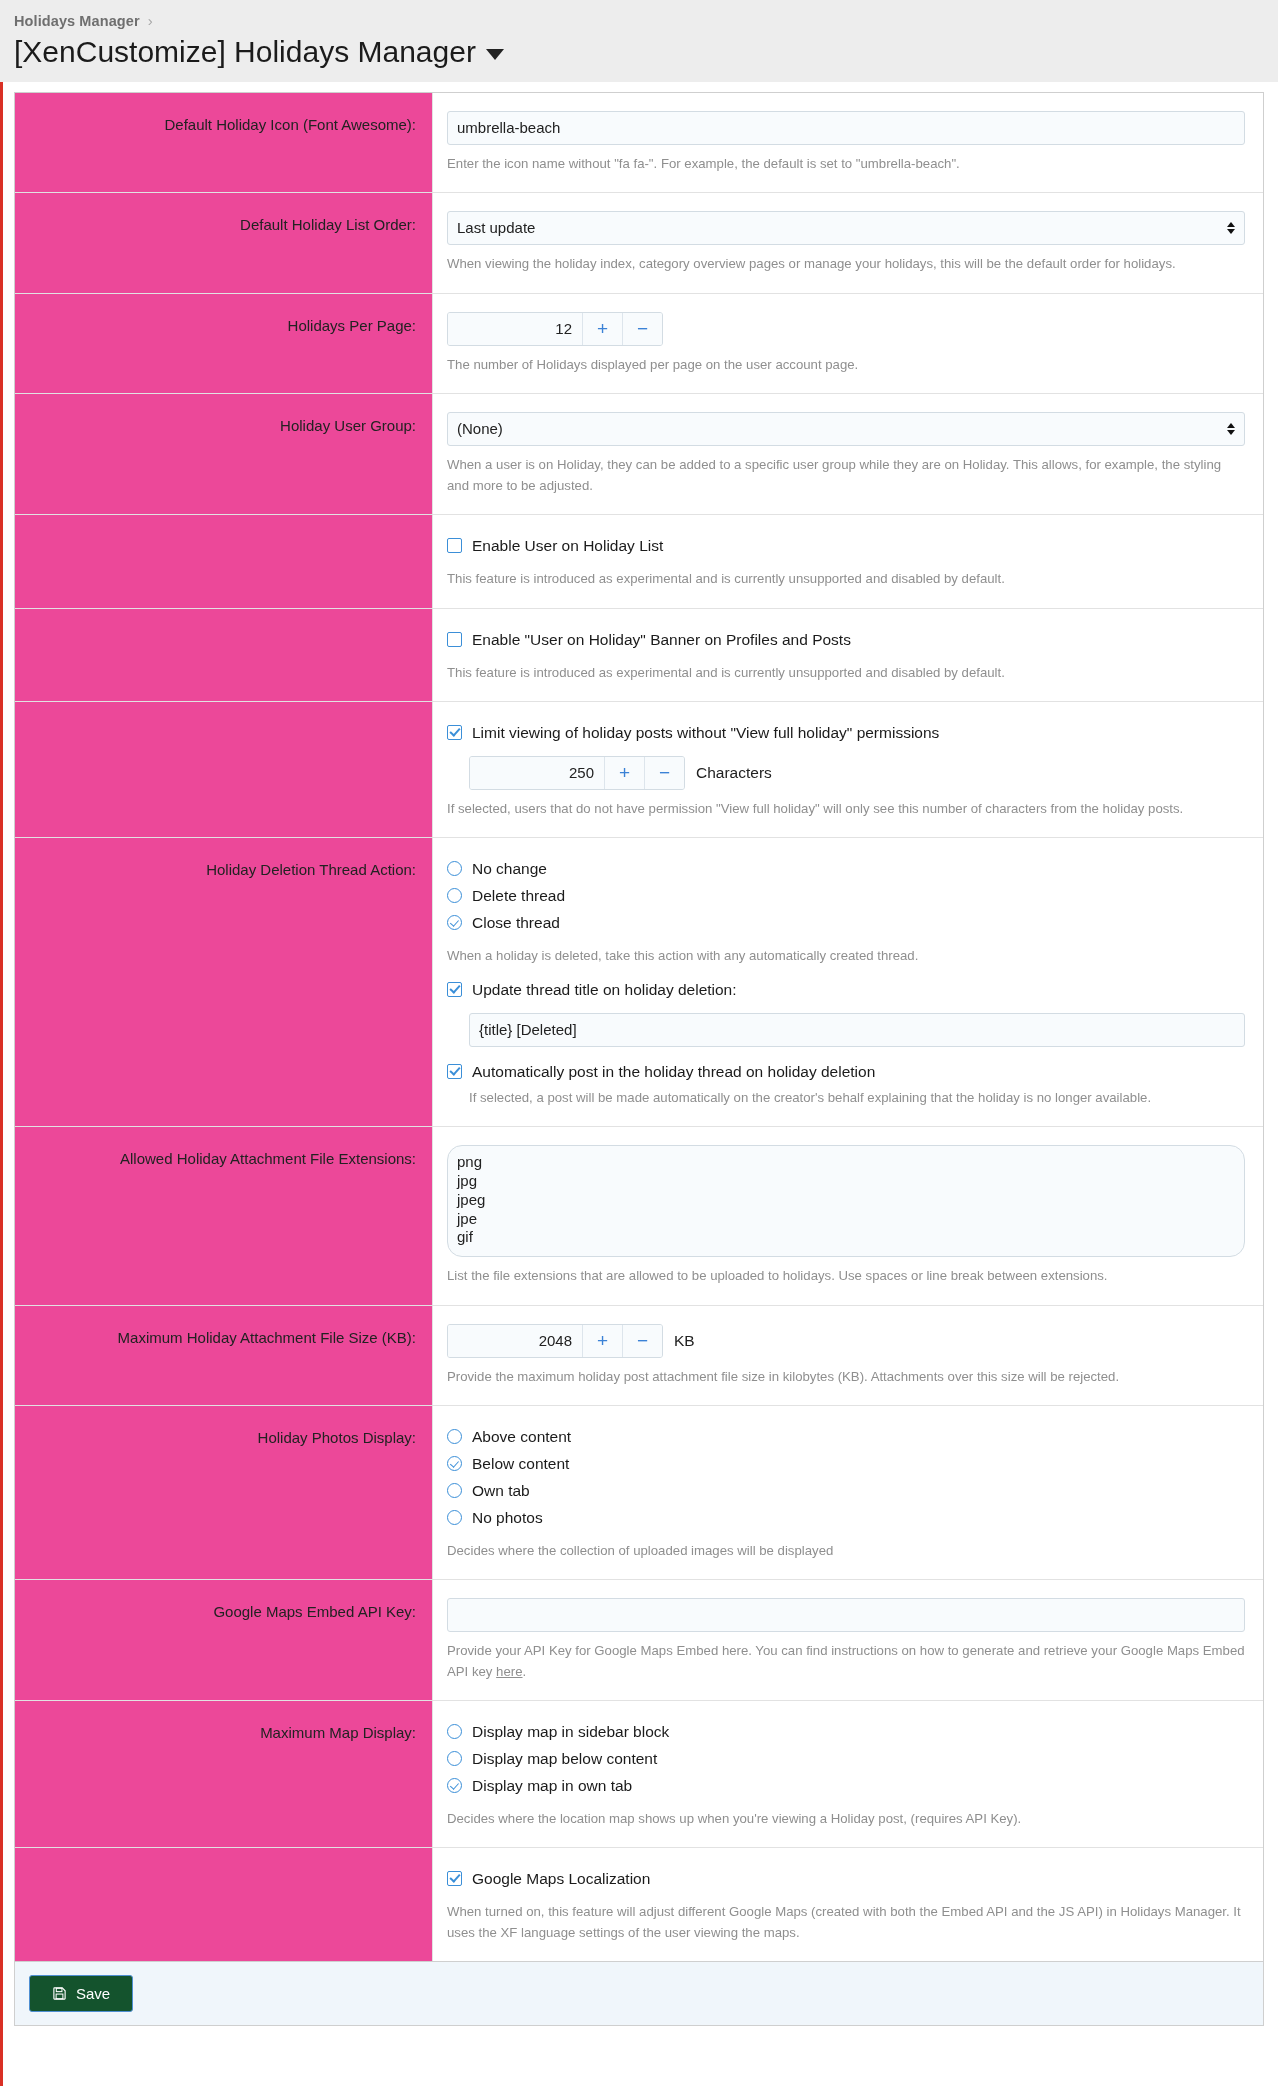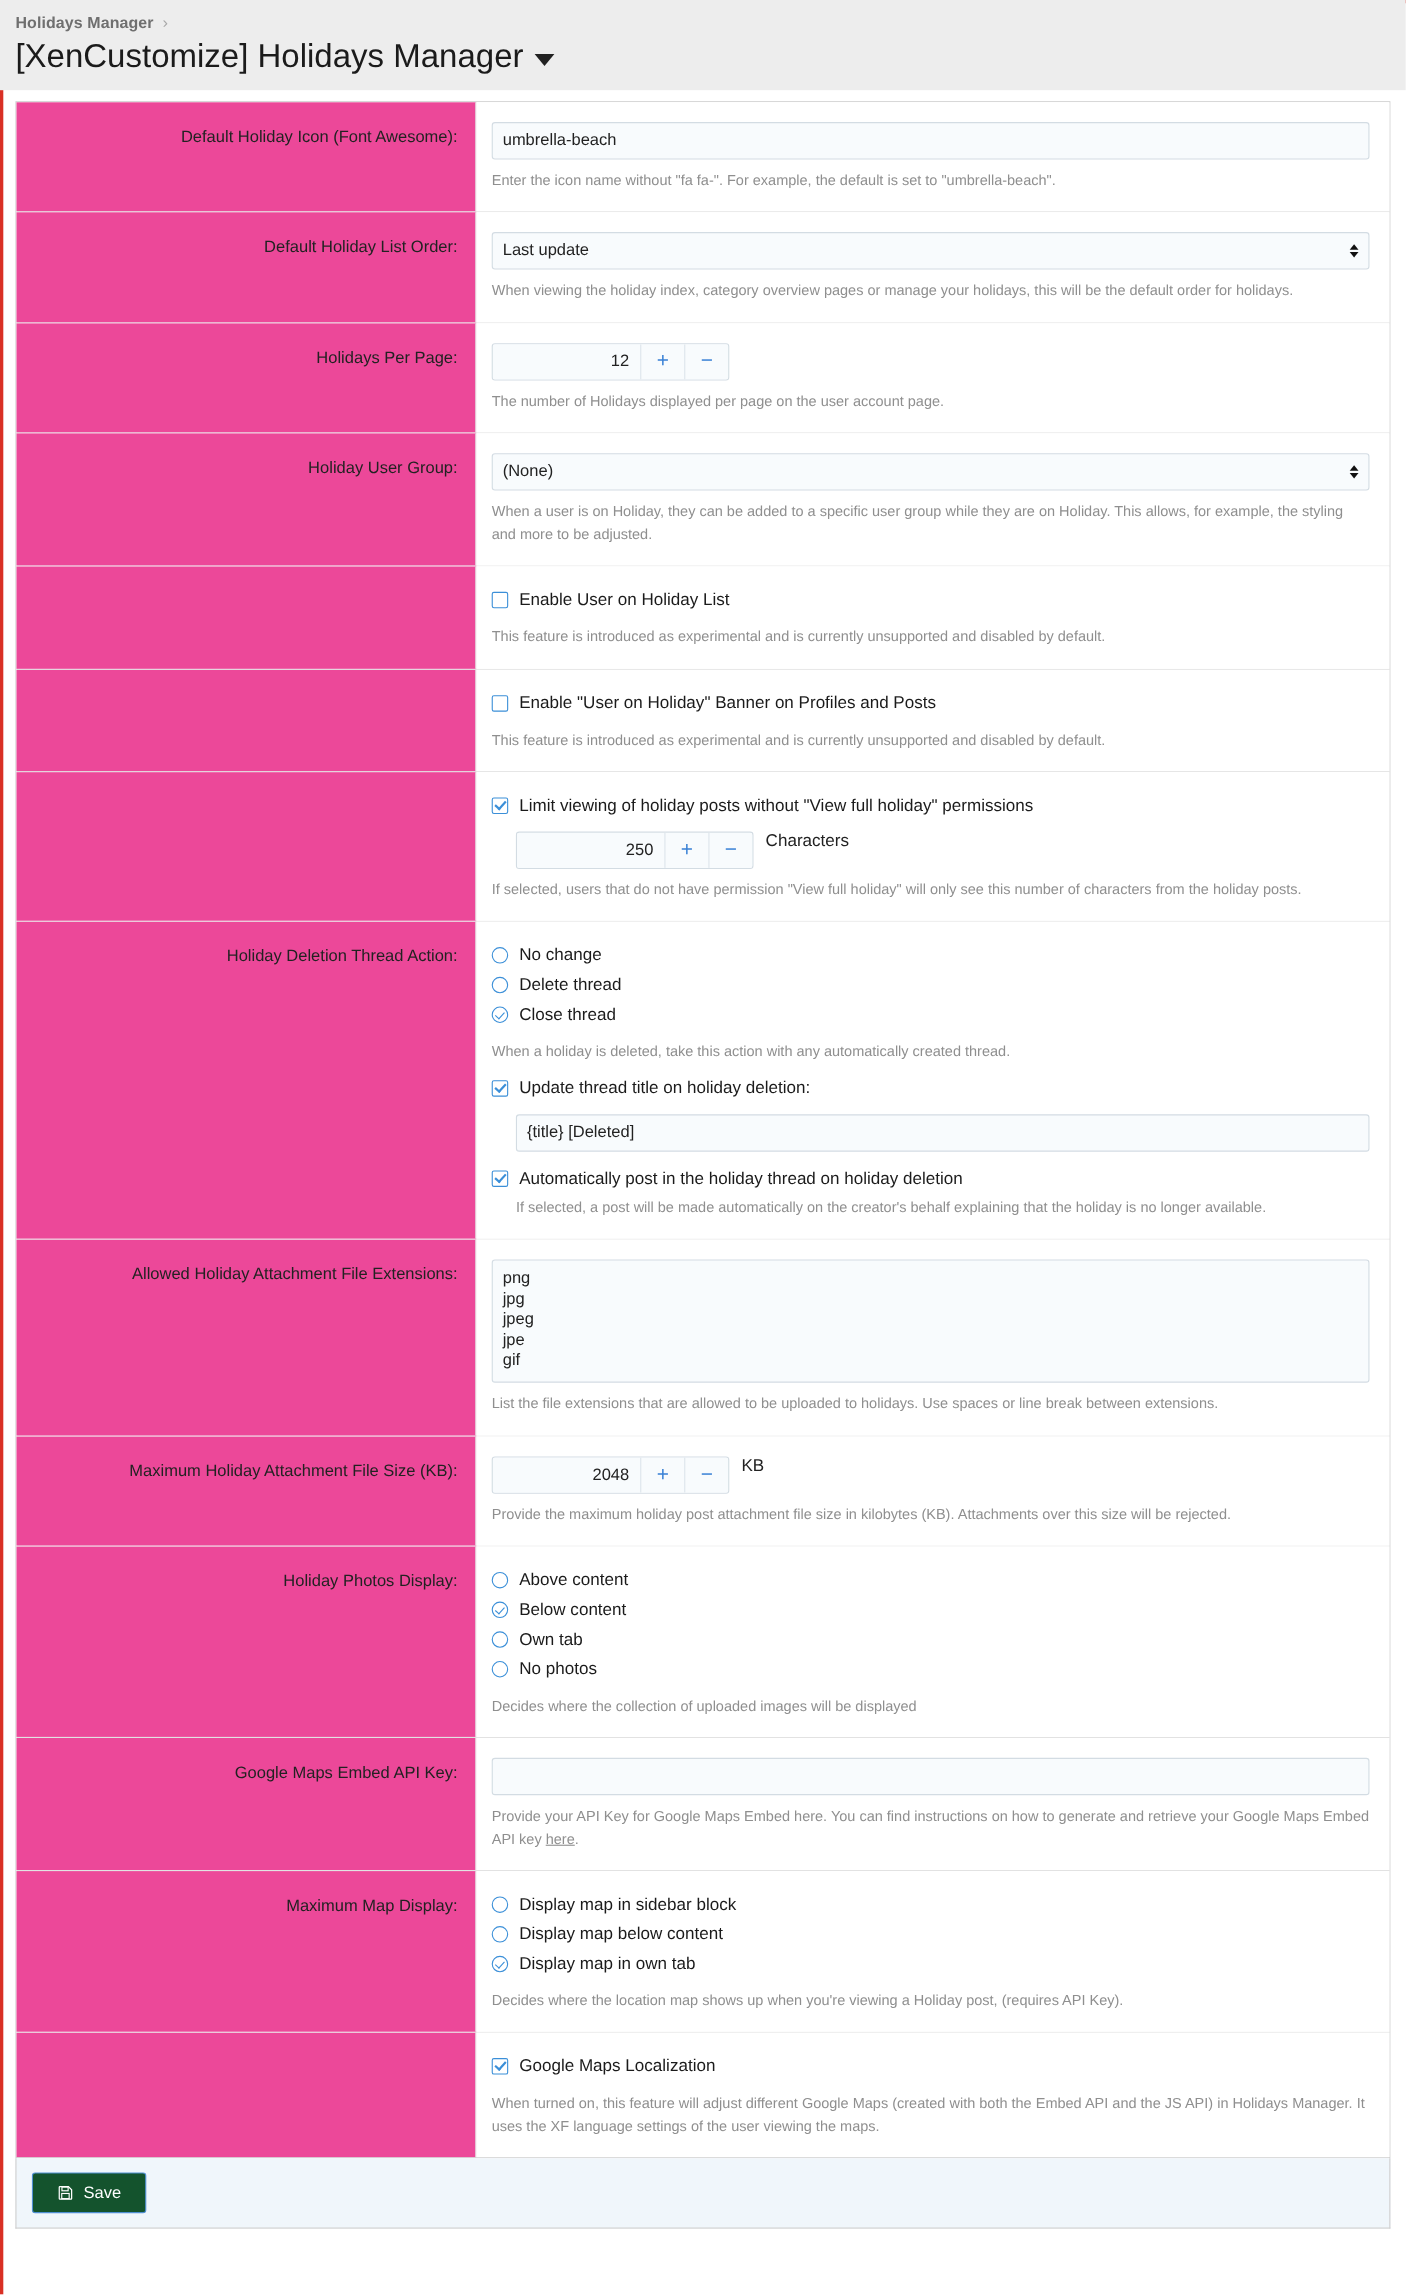--- a/index.html
+++ b/index.html
@@ -107,21 +107,21 @@
     padding: 0 9px;
     font-family: "Liberation Sans", sans-serif;
     line-height: 32px;
   }
   .textarea-input {
     display: block;
     width: 100%;
     height: 112px;
     border: 1px solid #d3dce3;
     background: #f8fbfd;
-    border-radius: 3px;
+    border-radius: 15px;
     font-size: 15px;
     color: #222;
     padding: 7px 9px;
     font-family: "Liberation Sans", sans-serif;
     line-height: 1.25;
     white-space: pre;
     overflow: hidden;
   }
   .select-input {
     position: relative;
@@ -178,21 +178,21 @@
     line-height: 1;
     user-select: none;
   }
   .unit {
     display: inline-block;
     margin-left: 11px;
     font-size: 15.5px;
     color: #222;
     vertical-align: middle;
   }
-  .spin-wrap { display: flex; align-items: flex-start; }
+  .spin-wrap { display: flex; align-items: center; }
 
   
   .choice {
     display: flex;
     align-items: flex-start;
     gap: 10px;
     font-size: 15.5px;
     color: #1b1b1b;
     line-height: 1.35;
     padding: 3px 0;

